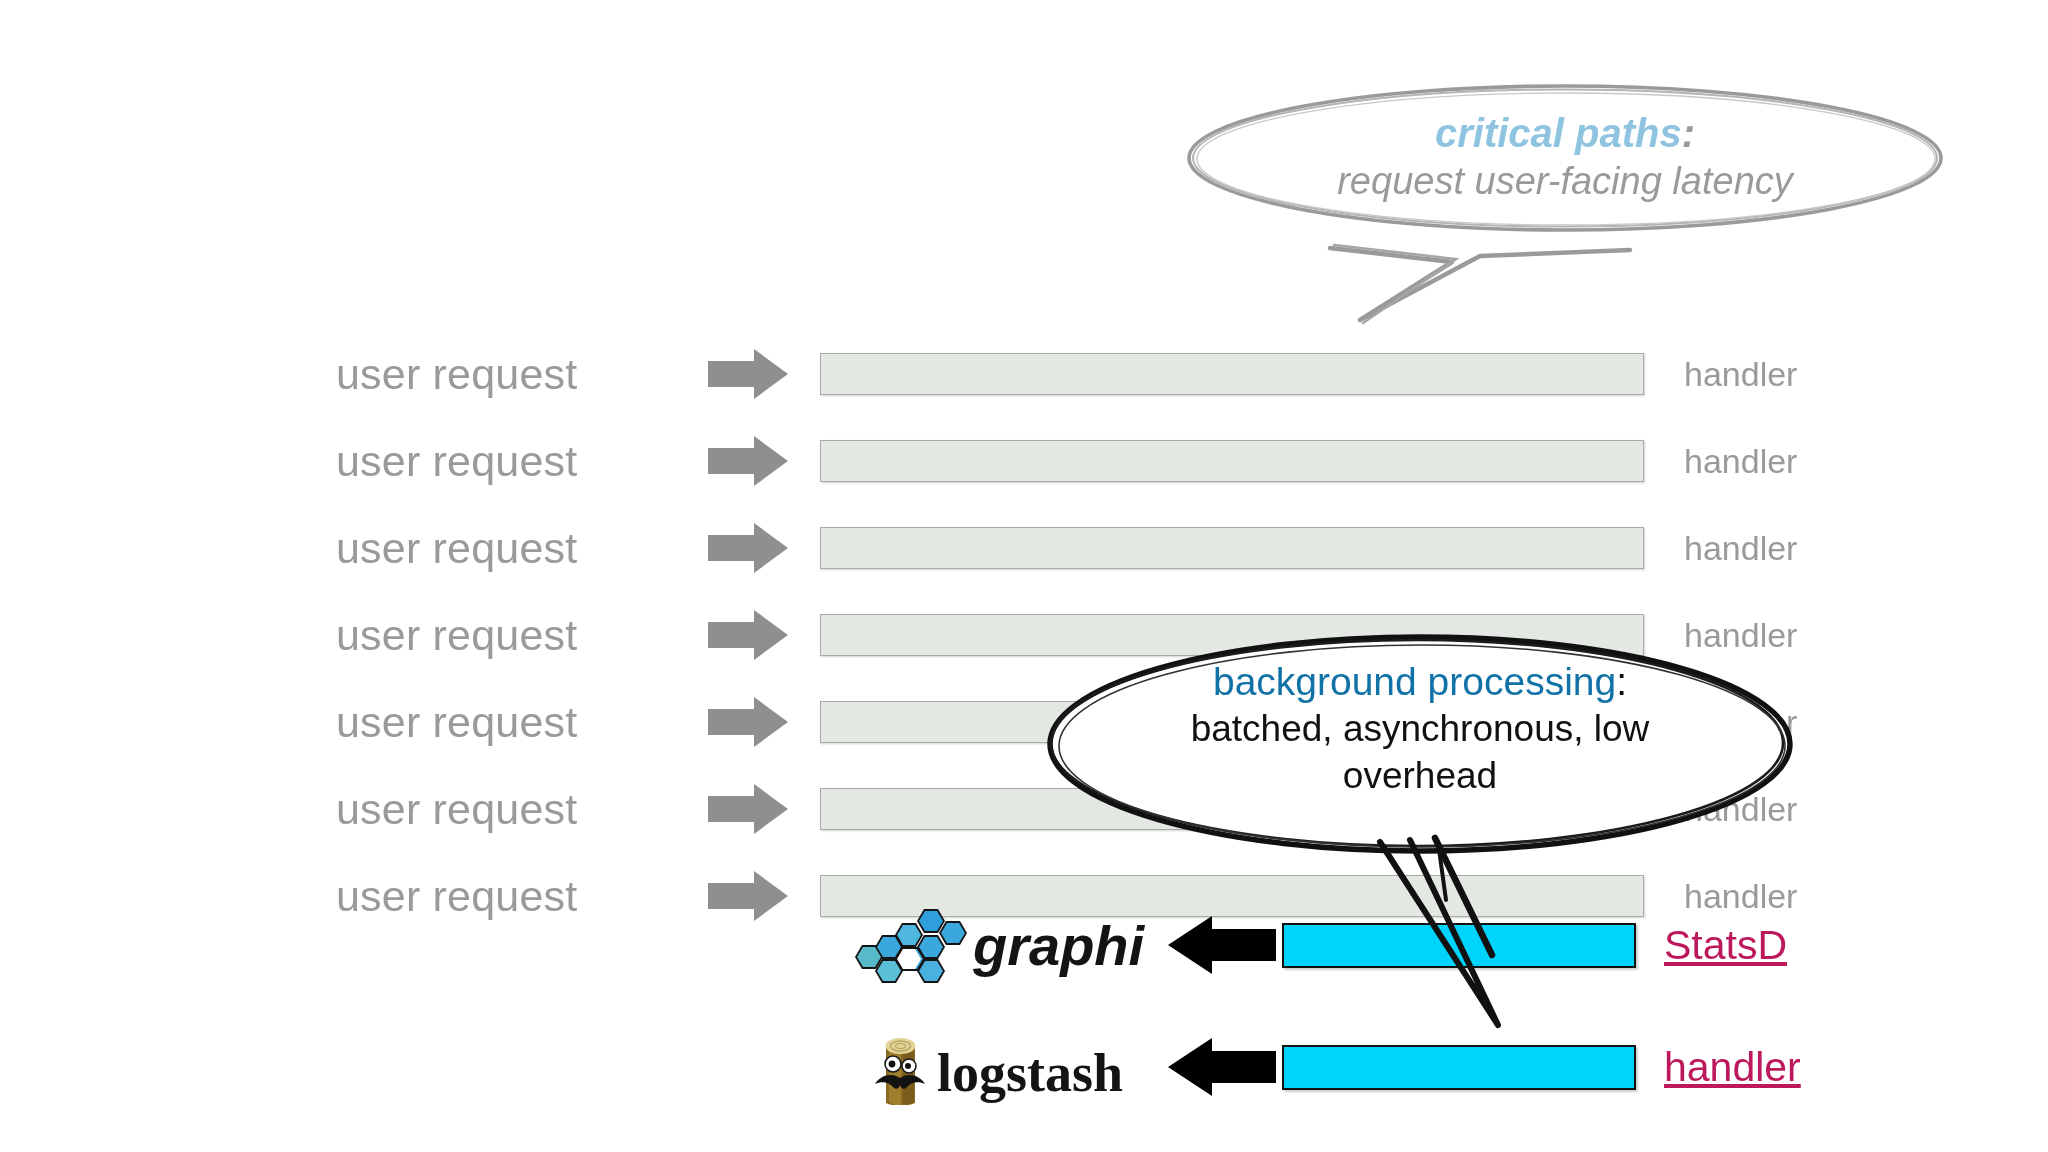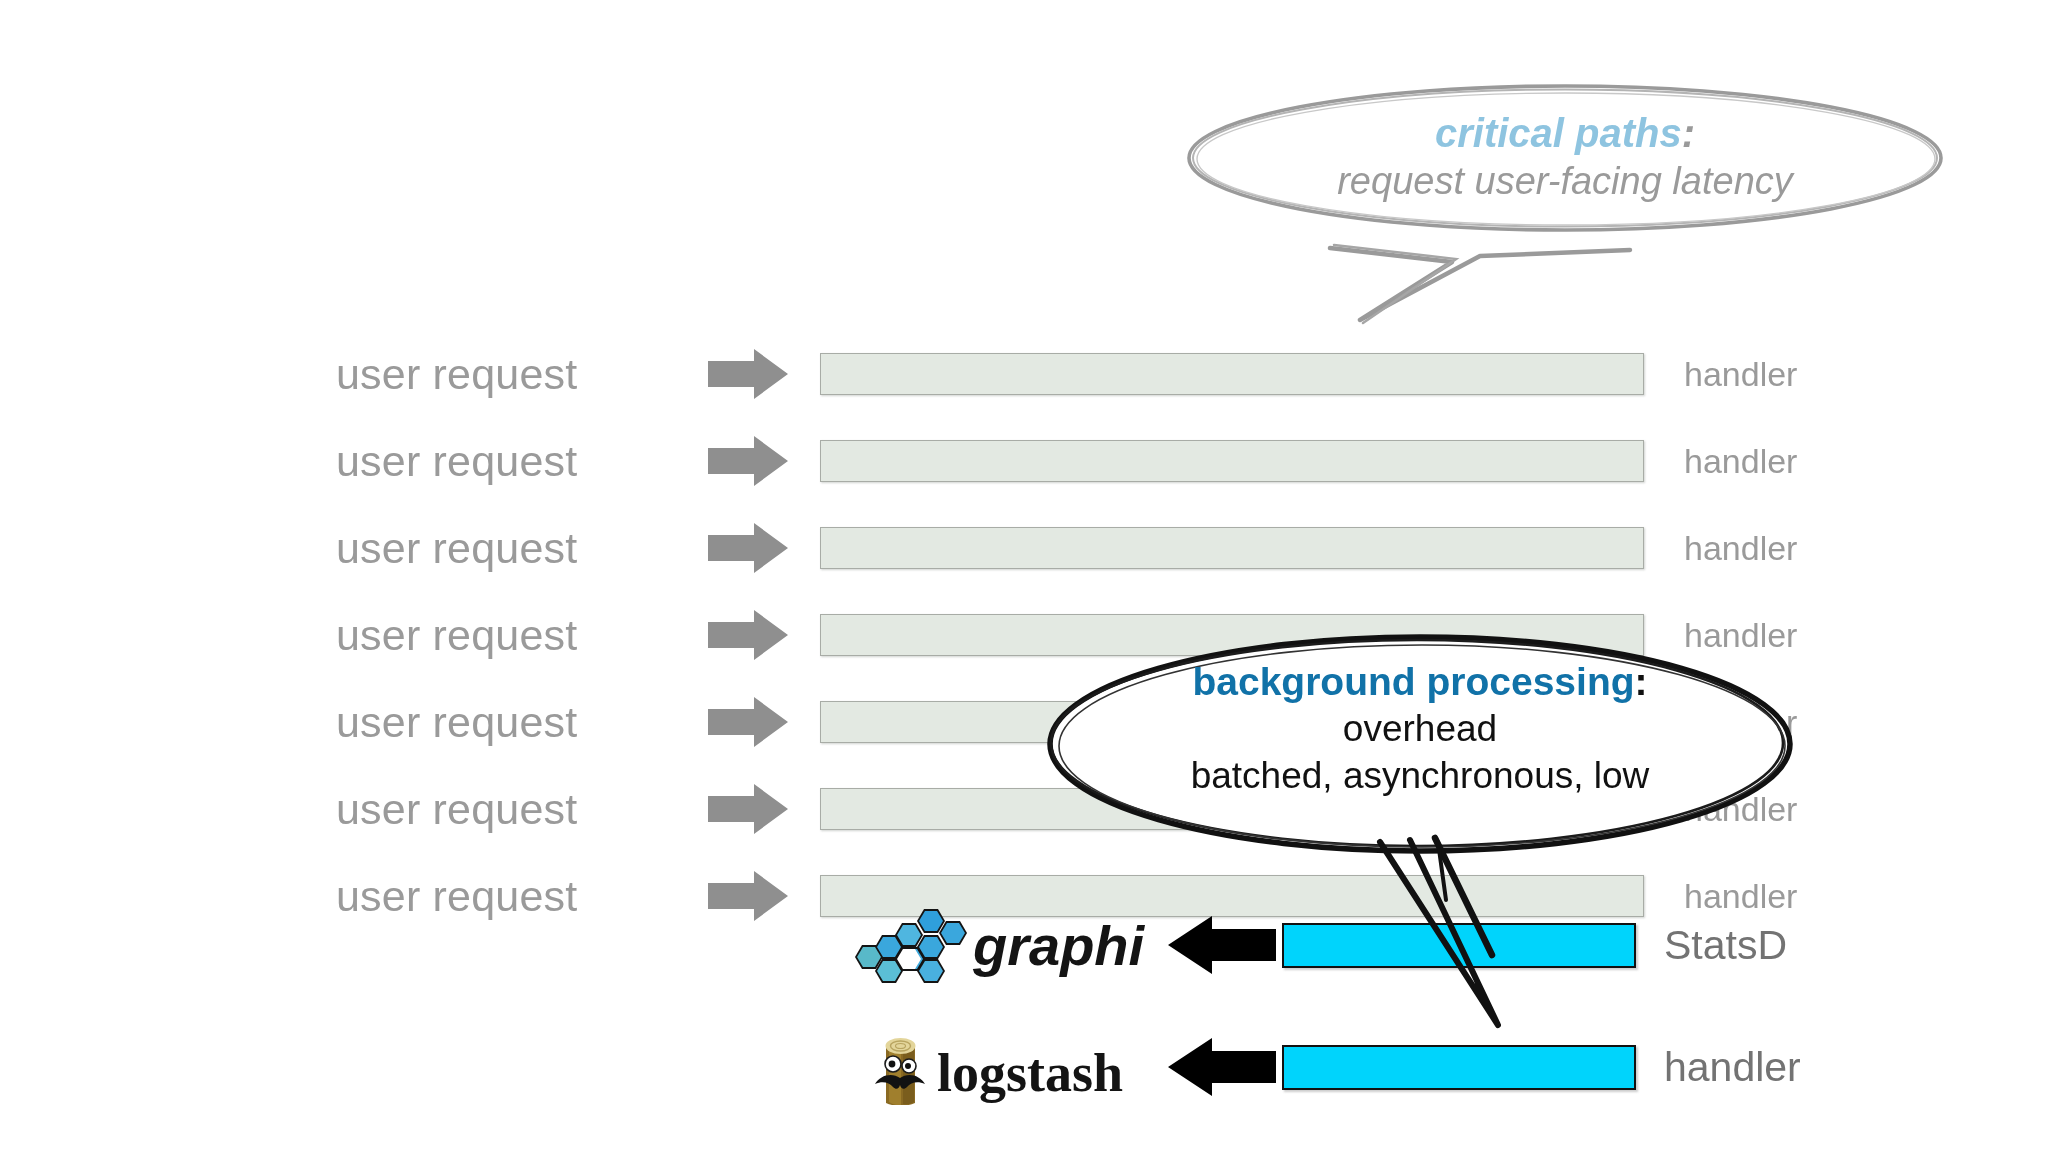--- a/index.html
+++ b/index.html
@@ -100,22 +100,23 @@
     box-sizing: border-box;
     box-shadow: 2px 2px 2px rgba(90,90,90,0.3);
   }
   .sink-label {
     position: absolute;
     left: 1664px;
     top: 0;
     height: 60px;
     line-height: 60px;
     font-size: 41px;
-    color: #737373;
+    color: #be185d;
     white-space: nowrap;
+    text-decoration: underline;
   }
 
   
   .bubble {
     position: absolute;
     text-align: center;
     box-sizing: border-box;
   }
   .bubble .bubble-text {
     position: relative;
@@ -144,21 +145,21 @@
     left: 1045px;
     top: 633px;
     width: 750px;
     height: 222px;
   }
   #bubble-background .bubble-text {
     padding-top: 24px;
     font-size: 37px;
     line-height: 1.26;
   }
-  #bubble-background .b-line1 { color: #1172a8; font-weight: bold; font-size: 39px; }
+  #bubble-background .b-line1 { color: #1172a8; font-weight: normal; font-size: 39px; }
   #bubble-background .b-line1 .b-colon { color: #111; }
   #bubble-background .b-line2 { color: #111111; }
 
   .bubble-svg {
     position: absolute;
     left: 0; top: 0;
     width: 100%;
     height: 100%;
     z-index: 1;
     overflow: visible;
@@ -340,18 +341,18 @@
   </svg>
 
   <div class="bubble" id="bubble-background">
     <svg class="bubble-svg" viewBox="0 0 750 222" preserveAspectRatio="none">
       <ellipse cx="375" cy="111" rx="370" ry="107" fill="#ffffff" stroke="#111111" stroke-width="5.5"></ellipse>
       <ellipse cx="372" cy="110" rx="366" ry="103" fill="none" stroke="#1b1b1b" stroke-width="2.6"></ellipse>
       <ellipse cx="377" cy="113" rx="363" ry="101" fill="none" stroke="#333333" stroke-width="1.6"></ellipse>
     </svg>
     <div class="bubble-text">
       <div class="b-line1"><span>background processing</span><span class="b-colon">:</span></div>
+      <div class="b-line2">batched, asynchronous, low</div>
       <div class="b-line2">overhead</div>
-      <div class="b-line2">batched, asynchronous, low</div>
     </div>
   </div>
 
 </div>
 
 </body></html>

